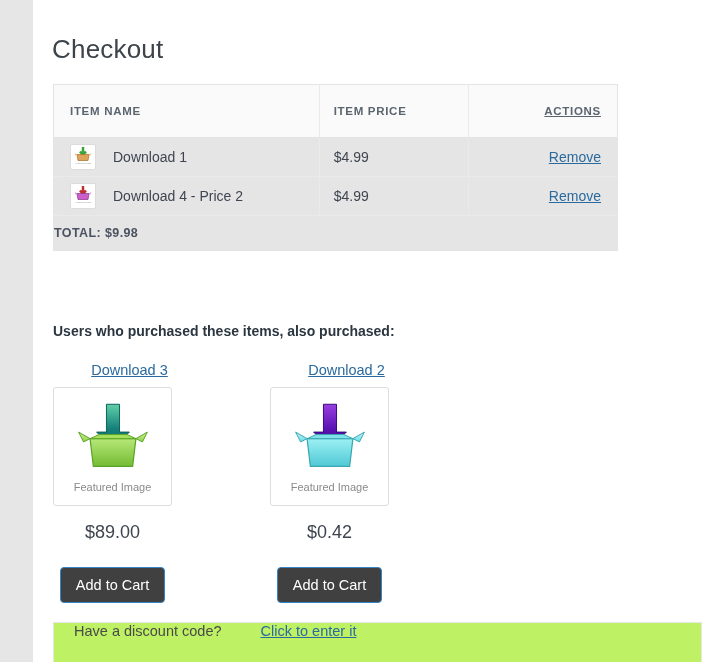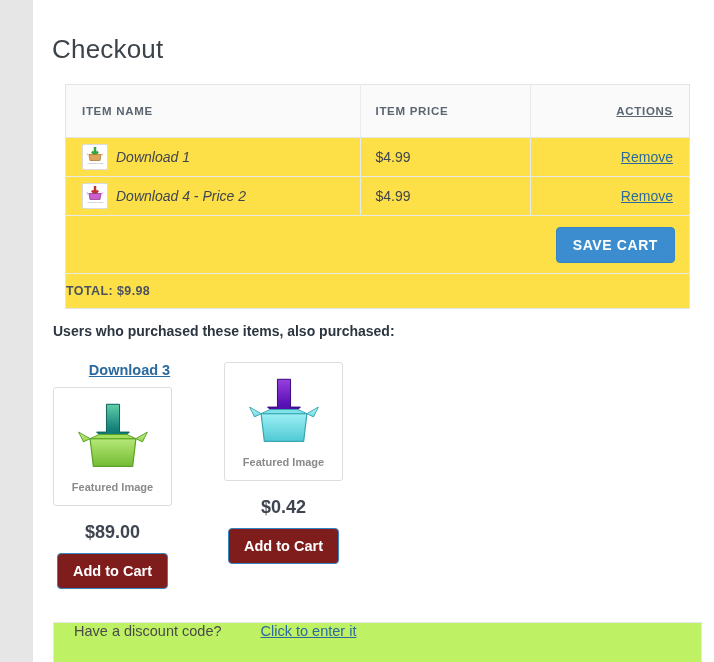--- a/index.html
+++ b/index.html
@@ -38,25 +38,24 @@
     font-weight: normal;
     color: #3c434a;
     letter-spacing: 0.2px;
   }
 
   
   .cart-table {
     position: absolute;
     left: 20px;
     top: 68px;
-    width: 625px;
+    width: 565px;
     border: 1px solid #e2e4e7;
     border-collapse: collapse;
-    background: #fde047;
-    margin-left: 12px;
+    background: #e5e5e5;
   }
   .cart-table th, .cart-table td {
     border: 0;
     padding: 0;
     vertical-align: middle;
   }
   .thead-row {
     background: #fafafa;
   }
   .thead-row th {
@@ -82,22 +81,21 @@
     color: #3f4550;
   }
   .item-row td:last-child { border-right: 0; }
   .cell-name { padding-left: 16px !important; }
   .cell-price { padding-left: 14px !important; }
   .cell-action { text-align: right; padding-right: 16px !important; }
 
   .item-name-wrap {
     display: flex;
     align-items: center;
-    gap: 8px;
-    font-style: italic;
+    gap: 17px;
   }
   .thumb-mini {
     width: 26px;
     height: 26px;
     border: 1px solid #dcdcdc;
     background: #ffffff;
     border-radius: 2px;
     display: flex;
     flex-direction: column;
     align-items: center;
@@ -159,22 +157,21 @@
     font-size: 14px;
     font-weight: bold;
     color: #2b3640;
   }
   .cross-grid {
     position: absolute;
     left: 20px;
     top: 346px;
     width: 620px;
     display: flex;
-    gap: 52px;
-    font-weight: bold;
+    gap: 98px;
   }
   .cross-item {
     width: 119px;
     text-align: center;
   }
   .cross-title {
     font-size: 14.5px;
     display: block;
     margin-bottom: 9px;
   }
@@ -196,23 +193,23 @@
     color: #8a8a8a;
     margin-top: 5px;
   }
   .cross-price {
     display: block;
     margin-top: 16px;
     font-size: 18px;
     color: #3f4550;
   }
   .btn-cart {
-    margin-top: 10px;
+    margin-top: 24px;
     display: inline-block;
-    background: #7f1d1d;
+    background: #404040;
     color: #ffffff;
     border: 1px solid #3584c4;
     border-radius: 4px;
     font-size: 14.5px;
     padding: 9px 15px;
     cursor: pointer;
     font-family: "Liberation Sans", sans-serif;
   }
 
   
@@ -285,25 +282,20 @@
             </span>
             <span>Download 4 - Price 2</span>
           </span>
         </td>
         <td class="cell-price">$4.99</td>
         <td class="cell-action">
           <a class="link" href="#">Remove</a>
         </td>
       </tr>
 
-      <tr class="save-row">
-        <td colspan="3">
-          <span class="btn-blue">SAVE CART</span>
-        </td>
-      </tr>
 
       <tr class="total-row">
         <td colspan="3">TOTAL: $9.98</td>
       </tr>
     </tbody>
   </table>
 
   <div class="cross-heading">Users who purchased these items, also purchased:</div>
 
   <div class="cross-grid">
@@ -335,20 +327,21 @@
             <path d="M22 46 L33 41 L67 41 L78 46 Z" fill="#a6e05f" stroke="#5ba326" stroke-width="1.2"></path>
           </svg>
         </span>
         <span class="cap">Featured Image</span>
       </div>
       <span class="cross-price">$89.00</span>
       <span class="btn-cart">Add to Cart</span>
     </div>
 
     <div class="cross-item">
+      <a class="cross-title link" href="#">Download 2</a>
       <div class="cross-card">
         <span>
           <svg width="82" height="72" viewBox="0 0 100 88" aria-hidden="true">
             <defs>
               <linearGradient id="g2arrow" x1="0" y1="0" x2="0" y2="1">
                 <stop offset="0%" stop-color="#9a3fe0"></stop>
                 <stop offset="55%" stop-color="#5b12b5"></stop>
                 <stop offset="100%" stop-color="#3e0a8a"></stop>
               </linearGradient>
               <linearGradient id="g2box" x1="0" y1="0" x2="0" y2="1">

